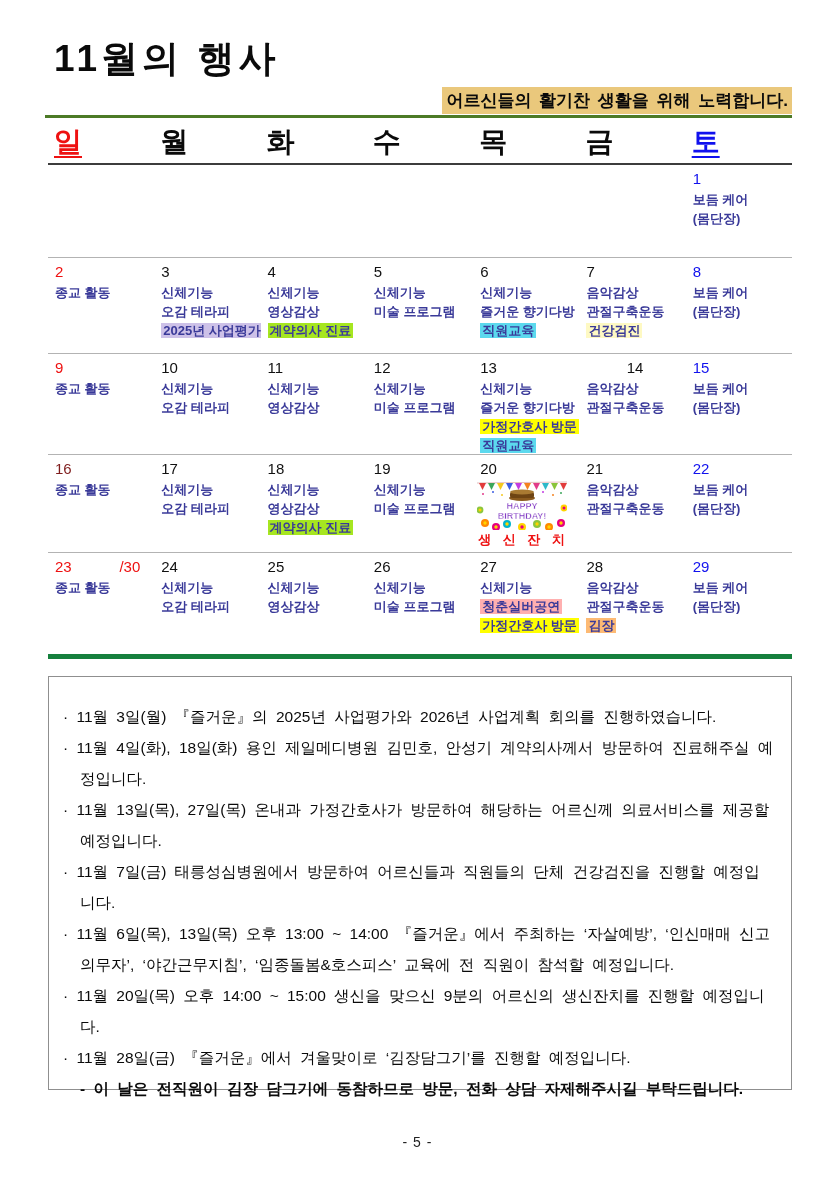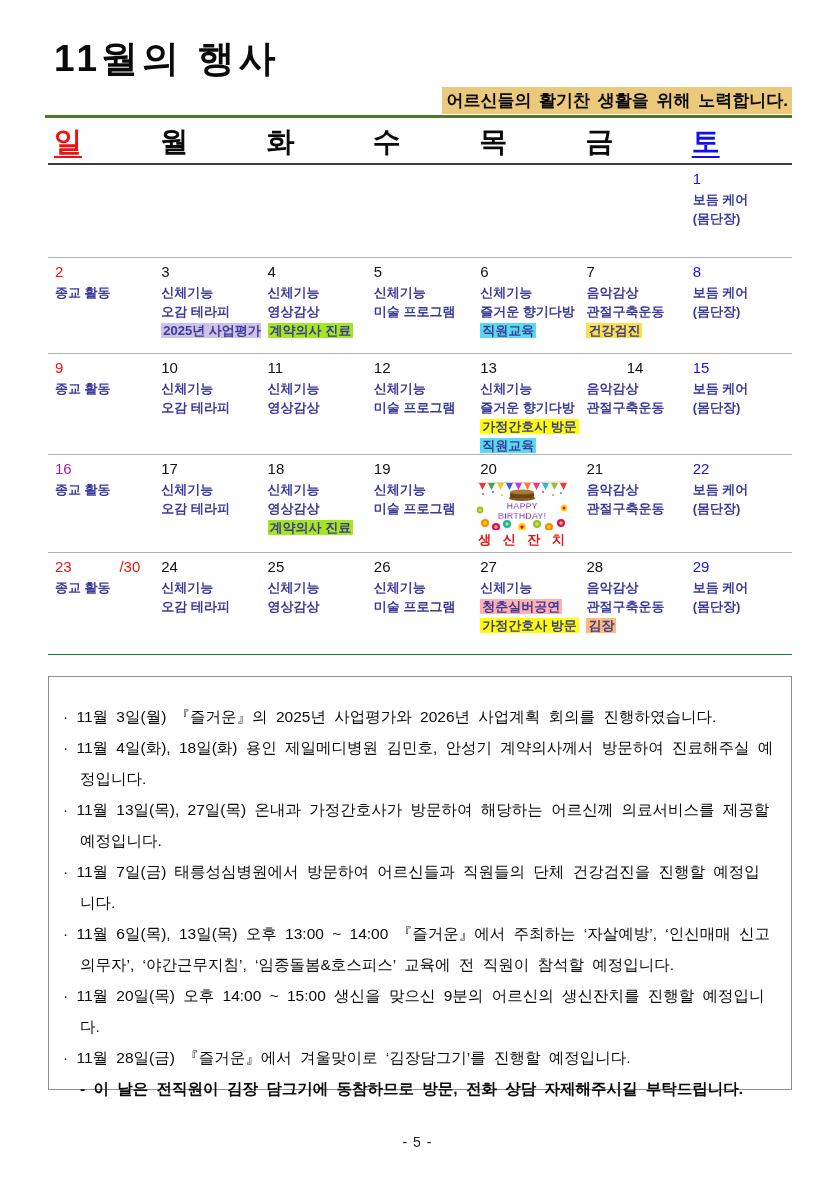--- a/index.html
+++ b/index.html
@@ -11,21 +11,21 @@
   .rule{position:absolute;left:45px;top:115px;width:747px;height:3px;background:#4C7A26;}
   .day-headers{position:absolute;left:48px;top:123px;width:744px;display:flex;}
   .dh{flex:0 0 14.2857%;box-sizing:border-box;padding-left:6px;font-size:28px;font-weight:bold;}
   .dh.u{text-decoration:underline;text-underline-offset:5px;text-decoration-thickness:2px;}
   .grid{position:absolute;left:48px;top:163px;width:744px;border-top:2px solid #3c3c3c;}
   .week-row{display:flex;border-top:1px solid #b3b3b3;}
   .week-row:nth-child(1){border-top:none;height:92px;}
   .week-row:nth-child(2){height:95px;}
   .week-row:nth-child(3){height:100px;}
   .week-row:nth-child(4){height:97px;}
-  .week-row:nth-child(5){height:101px;border-bottom:1px solid #15803d;}
+  .week-row:nth-child(5){height:101px;border-bottom:5px solid #15803d;}
   .cell{flex:0 0 14.2857%;box-sizing:border-box;padding:5px 2px 0 7px;overflow:hidden;}
   .daynum{display:flex;font-size:15px;margin-bottom:3px;font-weight:500;}
   .daynum .extra{margin-left:auto;margin-right:12px;}
   .evline{font-size:13px;font-weight:600;color:#3A3A99;line-height:19px;white-space:nowrap;}
   .evline .hl{padding:0 2px;}
   .bday-img{display:block;margin:0 0 1px -3px;}
   .bday-cap{font-size:13px;font-weight:bold;color:#EE1111;letter-spacing:4px;white-space:nowrap;margin-left:-2px;}
   .notes{position:absolute;left:48px;top:676px;width:744px;height:414px;box-sizing:border-box;
          border:1px solid #8f8f8f;padding:24px 16px 0 14px;}
   .note{font-size:15.5px;line-height:31px;word-spacing:4px;padding-left:17px;text-indent:-17px;font-weight:500;}
@@ -101,21 +101,21 @@
           <div class="evline" style="color: rgb(58, 58, 153);">신체기능</div>
           <div class="evline" style="color: rgb(58, 58, 153);">즐거운 향기다방</div>
           <div class="evline" style="color: rgb(58, 58, 153);"><span class="hl" style="background: rgb(92, 217, 238);">직원교육</span></div>
         </div>
         <div class="cell">
           <div class="daynum" style="color: rgb(17, 17, 17);">
             <span>7</span>
           </div>
           <div class="evline" style="color: rgb(58, 58, 153);">음악감상</div>
           <div class="evline" style="color: rgb(58, 58, 153);">관절구축운동</div>
-          <div class="evline" style="color: rgb(58, 58, 153);"><span class="hl" style="background: #fde047;">건강검진</span></div>
+          <div class="evline" style="color: rgb(58, 58, 153);"><span class="hl" style="background: #fef9c3;">건강검진</span></div>
         </div>
         <div class="cell">
           <div class="daynum" style="color: rgb(17, 17, 238);">
             <span>8</span>
           </div>
           <div class="evline" style="color: rgb(58, 58, 153);">보듬 케어</div>
           <div class="evline" style="color: rgb(58, 58, 153);">(몸단장)</div>
         </div>
       </div>
       <div class="week-row">
@@ -165,21 +165,21 @@
         <div class="cell">
           <div class="daynum" style="color: rgb(17, 17, 238);">
             <span>15</span>
           </div>
           <div class="evline" style="color: rgb(58, 58, 153);">보듬 케어</div>
           <div class="evline" style="color: rgb(58, 58, 153);">(몸단장)</div>
         </div>
       </div>
       <div class="week-row">
         <div class="cell">
-          <div class="daynum" style="color: #a21caf;">
+          <div class="daynum" style="color: #7f1d1d;">
             <span>16</span>
           </div>
           <div class="evline" style="color: rgb(58, 58, 153);">종교 활동</div>
         </div>
         <div class="cell">
           <div class="daynum" style="color: rgb(17, 17, 17);">
             <span>17</span>
           </div>
           <div class="evline" style="color: rgb(58, 58, 153);">신체기능</div>
           <div class="evline" style="color: rgb(58, 58, 153);">오감 테라피</div>

